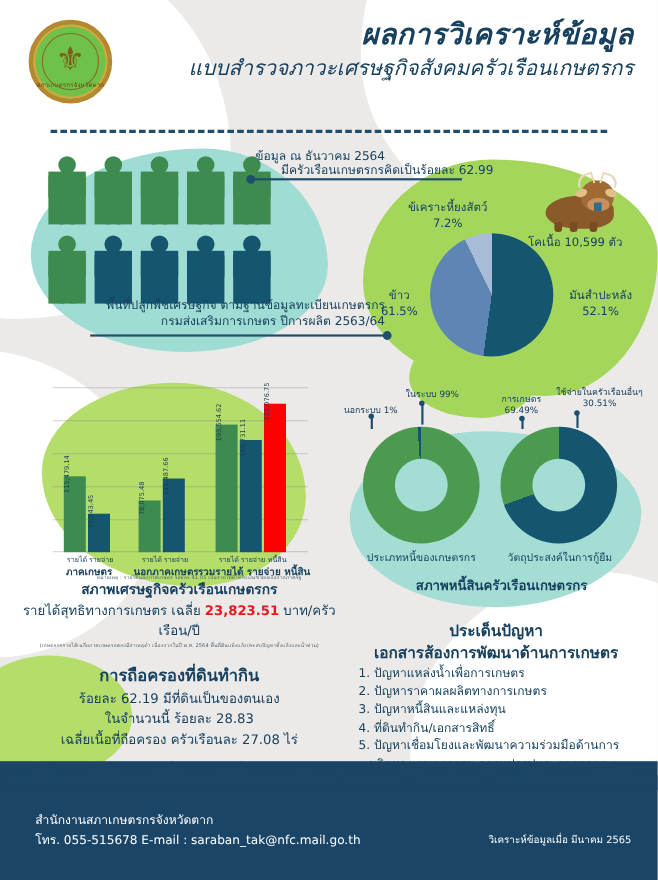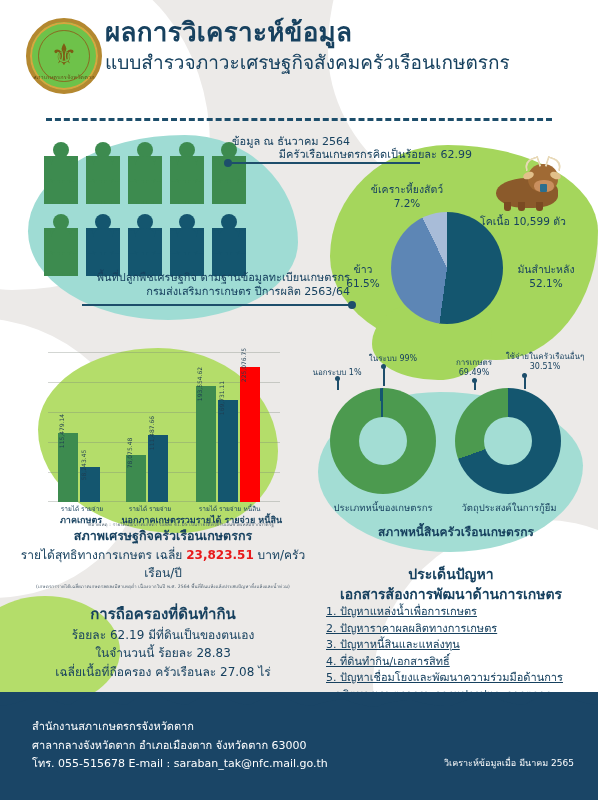--- a/index.html
+++ b/index.html
@@ -76,21 +76,21 @@
   }
   .logo-emblem{
     position:absolute;left:0;right:0;top:18px;text-align:center;
     font-size:30px;color:#7d5c14;line-height:1;
   }
   .logo-text{
     position:absolute;left:0;right:0;bottom:9px;text-align:center;
     font-size:5.5px;color:#5e4410;letter-spacing:.2px;
   }
 
-  .title-wrap{position:absolute;left:105px;top:18px;right:22px;}
+  .title-wrap{position:absolute;left:105px;top:18px;right:22px;text-align:right;font-style:italic;}
   .title-main{
     font-size:26px;font-weight:bold;color:#17415f;letter-spacing:.3px;
     line-height:1.15;
   }
   .title-sub{
     font-size:19px;color:#17415f;line-height:1.35;margin-top:2px;font-weight:normal;
   }
   .title-sub2{
     font-size:19px;color:#17415f;line-height:1.35;font-weight:normal;
   }
@@ -179,21 +179,21 @@
   .mid-block{position:absolute;left:18px;top:527px;width:290px;text-align:center;color:#17415f;}
   .mid-h{font-size:12.5px;font-weight:bold;line-height:1.5;}
   .mid-l{font-size:12px;line-height:1.5;}
   .hl-red{color:#e8191b;font-weight:bold;}
   .land-title{font-size:15px;font-weight:bold;color:#17415f;line-height:1.6;}
   .land-l{font-size:12px;color:#17415f;line-height:1.55;}
 
   .right-block{position:absolute;left:312px;top:565px;width:278px;color:#17415f;}
   .rb-title1{font-size:14px;font-weight:bold;text-align:center;line-height:1.4;}
   .rb-title2{font-size:14px;font-weight:bold;text-align:center;line-height:1.4;}
-  .rb-item{font-size:11px;line-height:1.5;padding-left:14px;text-decoration:underline;}
+  .rb-item{font-size:11px;line-height:1.5;padding-left:14px;}
   .rb-item2{font-size:11px;line-height:1.5;padding-left:24px;}
 
   
   .field-band{
     position:absolute;left:0;bottom:0;width:598px;height:108px;
     background:#1a4566;
   }
   .field-top{
     position:absolute;left:0;top:0;width:598px;height:26px;overflow:hidden;
   }
@@ -317,21 +317,21 @@
         <div class="body" style="background:#14566f">
           <div class="arm-l" style="background:#14566f"></div>
           <div class="arm-r" style="background:#14566f"></div>
           <div class="leg-l" style="background:#14566f"></div>
           <div class="leg-r" style="background:#14566f"></div>
         </div>
       </div>
   </div>
 
   <div class="callout-text" style="left:232px;top:134px;width:200px;text-align:left;">ข้อมูล ณ ธันวาคม 2564</div>
-  <div class="callout-text" style="left:232px;top:147px;width:240px;text-align:right;">มีครัวเรือนเกษตรกรคิดเป็นร้อยละ 62.99</div>
+  <div class="callout-text" style="left:232px;top:147px;width:240px;text-align:center;">มีครัวเรือนเกษตรกรคิดเป็นร้อยละ 62.99</div>
   <div class="underline-blue" style="left:232px;top:162px;width:188px;"></div>
   <div class="lead-dot" style="left:224px;top:159px;"></div>
 
   <div class="callout-text" style="left:60px;top:270px;width:290px;text-align:right;">พื้นที่ปลูกพืชเศรษฐกิจ ตามฐานข้อมูลทะเบียนเกษตรกร</div>
   <div class="callout-text" style="left:60px;top:284px;width:290px;text-align:right;">กรมส่งเสริมการเกษตร ปีการผลิต 2563/64</div>
   <div class="lead-line" style="left:82px;top:304px;width:268px;"></div>
   <div class="lead-dot" style="left:348px;top:301px;"></div>
 
   <div class="pie" id="crop-pie" style="background: conic-gradient(rgb(20, 86, 111) 0deg, rgb(20, 86, 111) 187.748deg, rgb(93, 134, 181) 187.748deg, rgb(93, 134, 181) 334.054deg, rgb(168, 188, 216) 334.054deg, rgb(168, 188, 216) 360deg);"></div>
 
@@ -476,19 +476,18 @@
                  C105,8 115,12 126,13 C138,4 148,1 158,0 C164,9 176,12 188,13
                  C196,6 210,2 220,0 C226,8 238,12 250,13 C260,7 272,4 282,2
                  C288,9 300,13 312,14 C322,10 334,8 344,7 C352,11 364,14 376,15
                  C388,10 400,8 412,8 C424,12 436,14 450,14 C462,9 476,5 490,2
                  C498,8 510,12 524,13 C536,6 548,2 560,0 C570,7 584,12 598,13
                  L598,30 Z" fill="#1a4566"></path>
       </svg>
     </div>
     <div class="footer-text">
       <div>สำนักงานสภาเกษตรกรจังหวัดตาก</div>
-      <div>ศาลากลางจังหวัดตาก อำเภอเมืองตาก จังหวัดตาก 63000</div>
       <div>โทร. 055-515678    E-mail : saraban_tak@nfc.mail.go.th</div>
     </div>
     <div class="footer-right">วิเคราะห์ข้อมูลเมื่อ มีนาคม 2565</div>
   </div>
 
 </div>
 
 </body></html>

